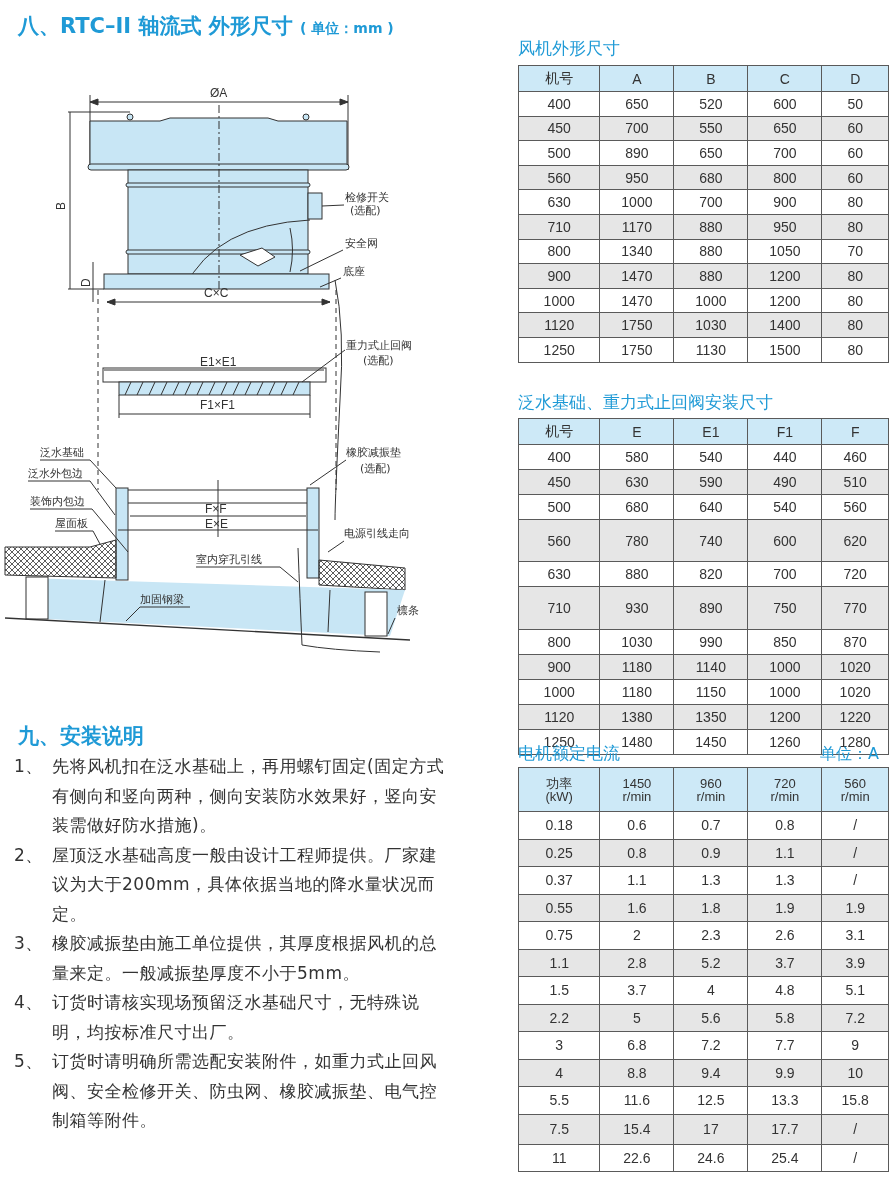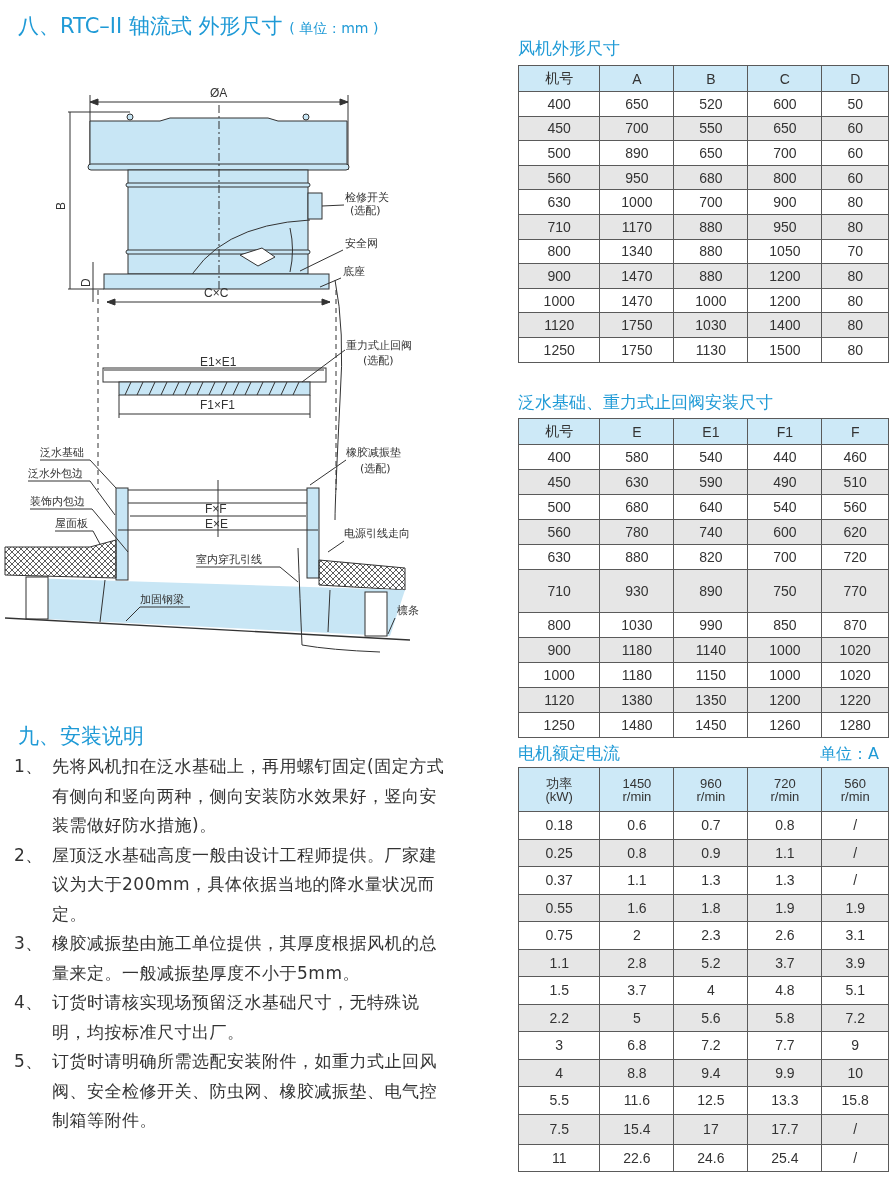--- a/index.html
+++ b/index.html
@@ -1,17 +1,17 @@
 <!DOCTYPE html>
 <html><head>
 <meta charset="utf-8">
 <style>
   * { box-sizing: border-box; margin: 0; padding: 0; }
   body { width: 890px; height: 1184px; background: #ffffff; position: relative; overflow: hidden; font-family: "DejaVu Sans", "Liberation Sans", sans-serif; color: #333; }
-  .section-title { position: absolute; color: #1f9ad6; font-size: 21px; font-weight: normal; white-space: nowrap; }
+  .section-title { position: absolute; color: #1f9ad6; font-size: 21px; font-weight: bold; white-space: nowrap; }
   .section-title .unit { font-size: 14px; }
   .tbl-title { position: absolute; color: #1f9ad6; font-size: 17px; white-space: nowrap; }
   .tbl-unit { position: absolute; color: #1f9ad6; font-size: 16px; white-space: nowrap; }
   table.spec { position: absolute; border-collapse: collapse; font-family: "Liberation Sans", sans-serif; font-size: 14px; color: #333; }
   table.spec th, table.spec td { border: 1px solid #5a5a5a; text-align: center; font-weight: normal; padding: 0; }
   table.spec th { background: #cde9f7; }
   table.spec tr.alt td { background: #e6e6e6; }
   table.spec th .sub { display: block; line-height: 13px; font-size: 13px; }
   .instructions { position: absolute; left: 14px; top: 752px; width: 440px; font-size: 17px; line-height: 29.5px; color: #333; letter-spacing: 0.5px; }
   .instructions .item { display: flex; }
@@ -317,21 +317,21 @@
         <td style="height: 25px;">680</td>
         <td style="height: 25px;">640</td>
         <td style="height: 25px;">540</td>
         <td style="height: 25px;">560</td>
       </tr>
       <tr class="alt">
         <td style="height: 25px;">560</td>
         <td style="height: 25px;">780</td>
         <td style="height: 25px;">740</td>
         <td style="height: 25px;">600</td>
-        <td style="height: 25px;">620</td>
+        <td style="height: 42px;">620</td>
       </tr>
       <tr>
         <td style="height: 25px;">630</td>
         <td style="height: 25px;">880</td>
         <td style="height: 25px;">820</td>
         <td style="height: 25px;">700</td>
         <td style="height: 25px;">720</td>
       </tr>
       <tr class="alt">
         <td style="height: 25px;">710</td>

